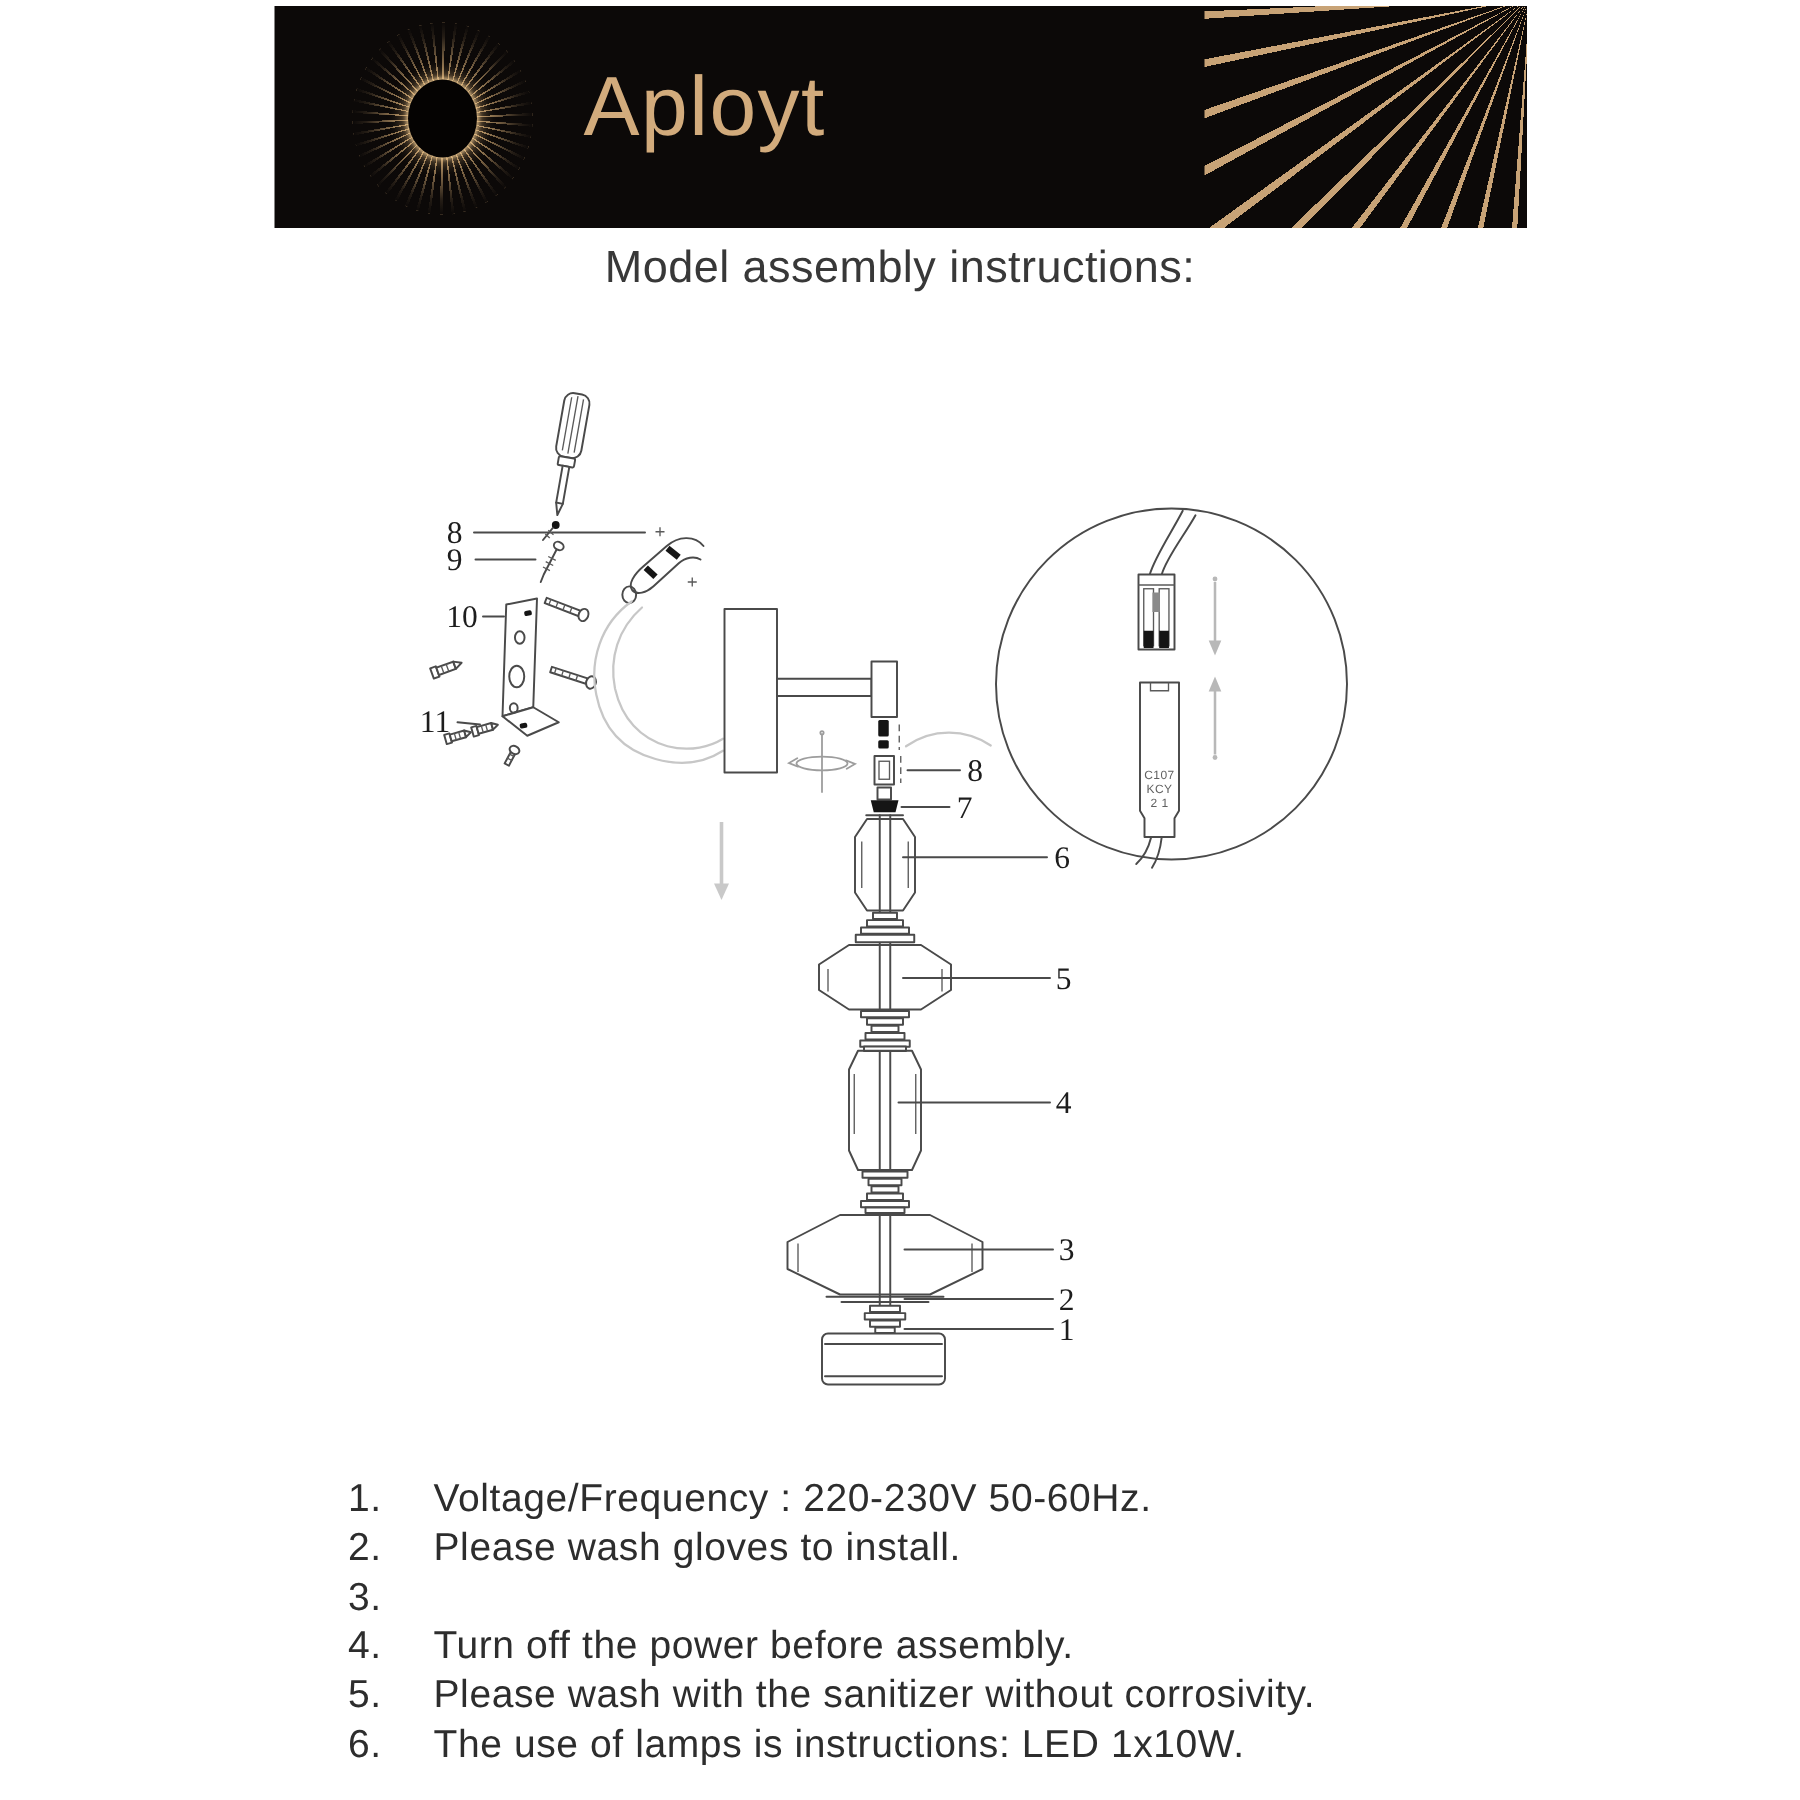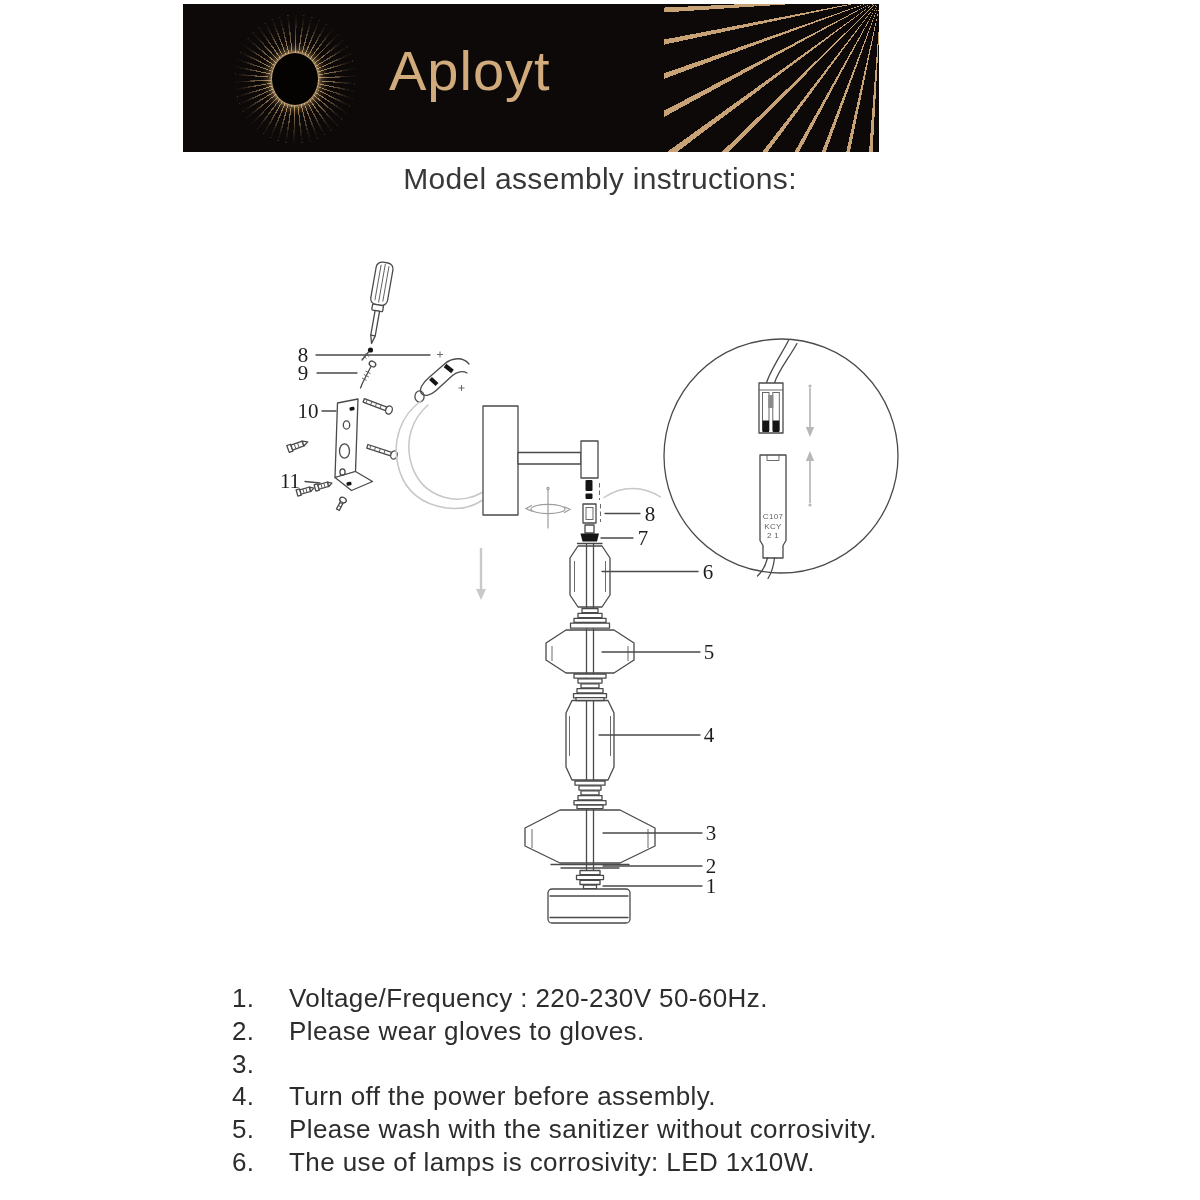--- a/index.html
+++ b/index.html
@@ -1,20 +1,20 @@
 <!DOCTYPE html>
 <html><head>
 <meta charset="utf-8">
 <style>
   html,body { margin:0; padding:0; background:#ffffff; }
   .page { position:relative; width:1200px; height:1200px; background:#ffffff; overflow:hidden;
           font-family:"Liberation Sans", sans-serif; }
 
   
-  .banner { position:absolute; left:183px; top:4px; width:696px; height:148px;
+  .banner { position:absolute; left:183px; top:4px; width:835px; height:148px;
             background:#0c0908; overflow:hidden; }
   .logo { position:absolute; left:52px; top:11px; width:120px; height:128px; }
   .logo-rays { position:absolute; inset:0; border-radius:50%;
        background:repeating-conic-gradient(rgba(206,167,115,0.85) 0deg 1.7deg, rgba(12,9,8,0) 1.7deg 7.2deg); }
   .logo-fade { position:absolute; inset:0; border-radius:50%;
        background:radial-gradient(closest-side, rgba(12,9,8,0) 0%, rgba(12,9,8,0) 42%,
                   rgba(12,9,8,0.35) 62%, rgba(12,9,8,0.85) 85%, #0c0908 100%); }
   .logo-core { position:absolute; left:50%; top:50%; width:46px; height:52px;
        transform:translate(-50%,-50%); border-radius:50%; background:#050302;
        box-shadow:0 0 10px 3px rgba(226,183,124,0.6), 0 0 3px 1px rgba(244,212,160,0.9); }
@@ -310,32 +310,32 @@
     </g>
   </svg>
 
   <div class="instructions">
     <div class="inst-row">
       <span class="inst-num">1.</span>
       <span class="inst-text">Voltage/Frequency : 220-230V 50-60Hz.</span>
     </div>
     <div class="inst-row">
       <span class="inst-num">2.</span>
-      <span class="inst-text">Please wear gloves to gloves.</span>
+      <span class="inst-text">Please wash gloves to install.</span>
     </div>
     <div class="inst-row">
       <span class="inst-num">3.</span>
     </div>
     <div class="inst-row">
       <span class="inst-num">4.</span>
       <span class="inst-text">Turn off the power before assembly.</span>
     </div>
     <div class="inst-row">
       <span class="inst-num">5.</span>
       <span class="inst-text">Please wash with the sanitizer without corrosivity.</span>
     </div>
     <div class="inst-row">
       <span class="inst-num">6.</span>
-      <span class="inst-text">The use of lamps is corrosivity: LED 1x10W.</span>
+      <span class="inst-text">The use of lamps is instructions: LED 1x10W.</span>
     </div>
   </div>
 
 </div>
 
 </body></html>

